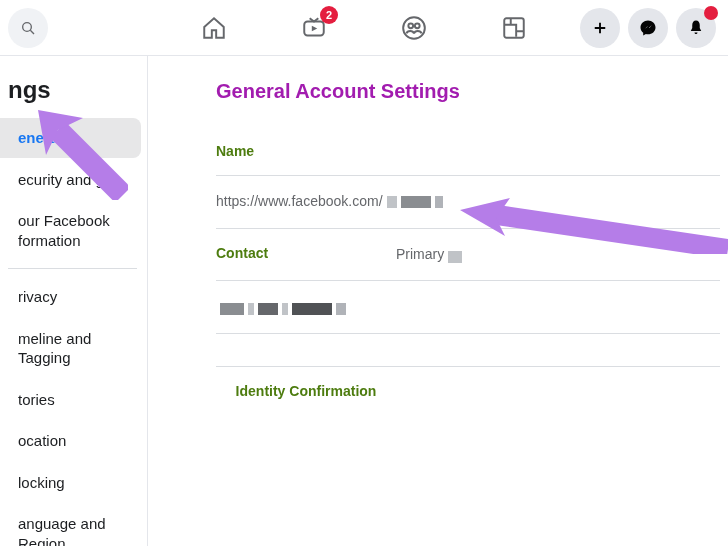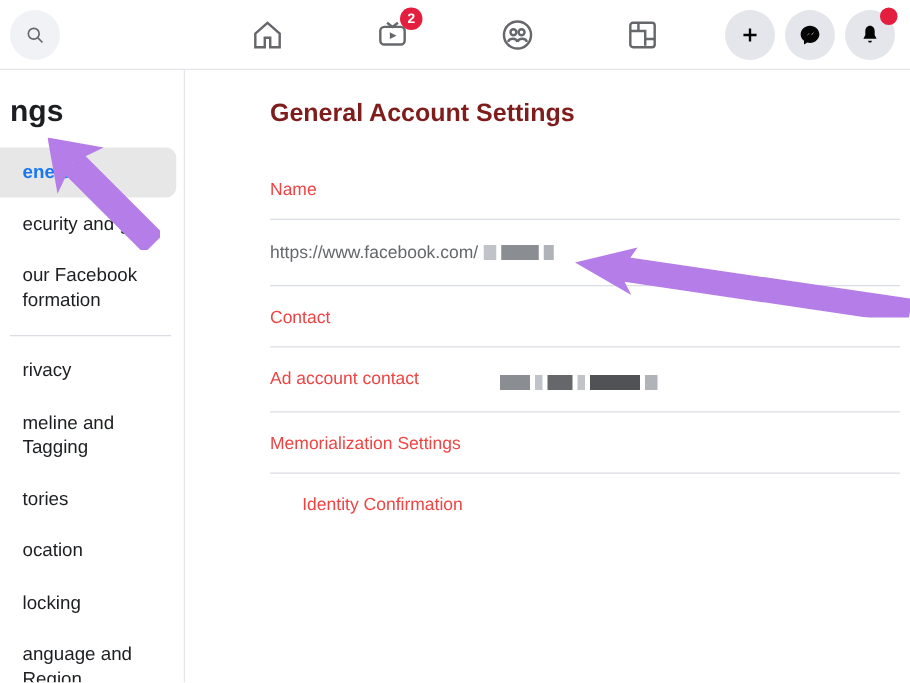--- a/index.html
+++ b/index.html
@@ -117,35 +117,35 @@
       background: #dadde1;
       margin: 8px 10px 8px 48px;
     }
     .content {
       flex: 1;
       padding: 24px 8px 0 28px;
     }
     .content h1 {
       font-size: 20px;
       font-weight: 700;
-      color: #7f1d1d;
+      color: #a21caf;
       margin-bottom: 24px;
     }
     .row {
       display: flex;
       align-items: flex-start;
       padding: 16px 0;
       border-bottom: 1px solid #dadde1;
     }
     .row:last-child { border-bottom: none; text-align: center; }
     .row-label {
       width: 180px;
       font-size: 14px;
-      font-weight: 400;
-      color: #ef4444;
+      font-weight: 700;
+      color: #4d7c0f;
       flex-shrink: 0;
     }
     .row-value {
       flex: 1;
       font-size: 14px;
       color: #65676b;
       line-height: 1.4;
     }
     .redacted {
       display: inline-block;
@@ -264,31 +264,32 @@
         <span>https://www.facebook.com/</span><span class="redacted username-redact">
             <span></span>
             <span></span>
             <span></span>
           </span>
       </div>
     </div>
 
     <div class="row">
       <div class="row-label">Contact</div>
-    </div>
-
-    <div class="row">
-      <div class="row-label">Ad account contact</div>
+      <div class="row-value">
+        <span>Primary</span><span class="redacted contact-redact"><span></span></span>
+      </div>
+    </div>
+
+    <div class="row">
       <div class="row-value">
         <span class="redacted adcontact-redact"><span></span><span></span><span></span><span></span><span></span><span></span></span>
       </div>
     </div>
 
     <div class="row">
-      <div class="row-label">Memorialization Settings</div>
     </div>
 
     <div class="row">
       <div class="row-label">Identity Confirmation</div>
     </div>
   </div>
 </div>
 
 <svg class="arrow" style="left:38px;top:110px;width:90px;height:90px;" viewBox="0 0 90 90">
   <path d="M85 85 L20 20" stroke="#b57de8" stroke-width="22" fill="none"></path>

